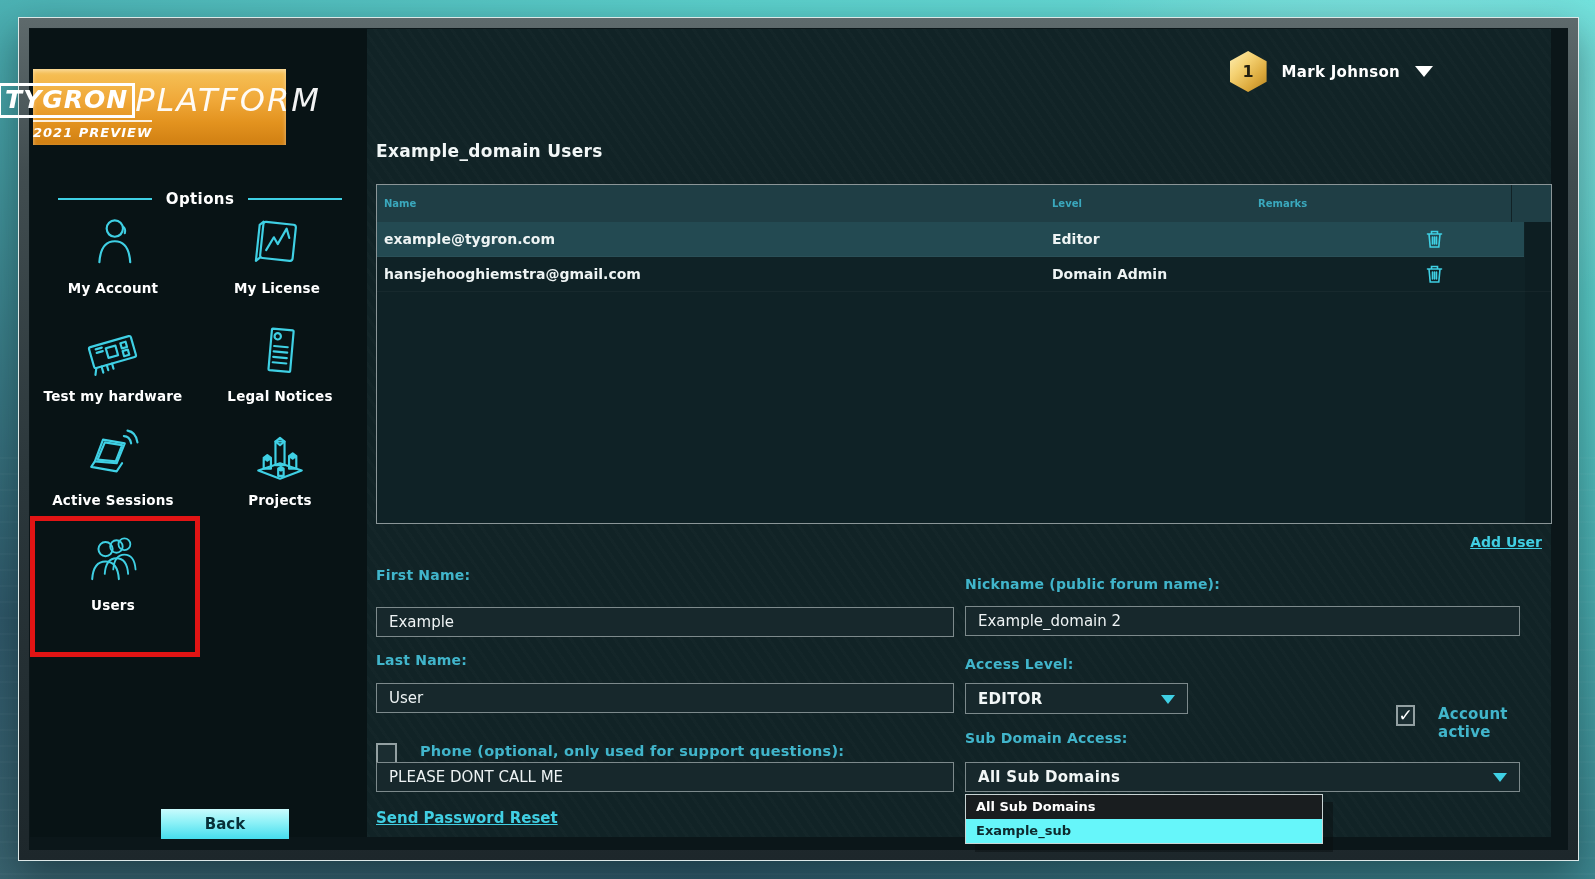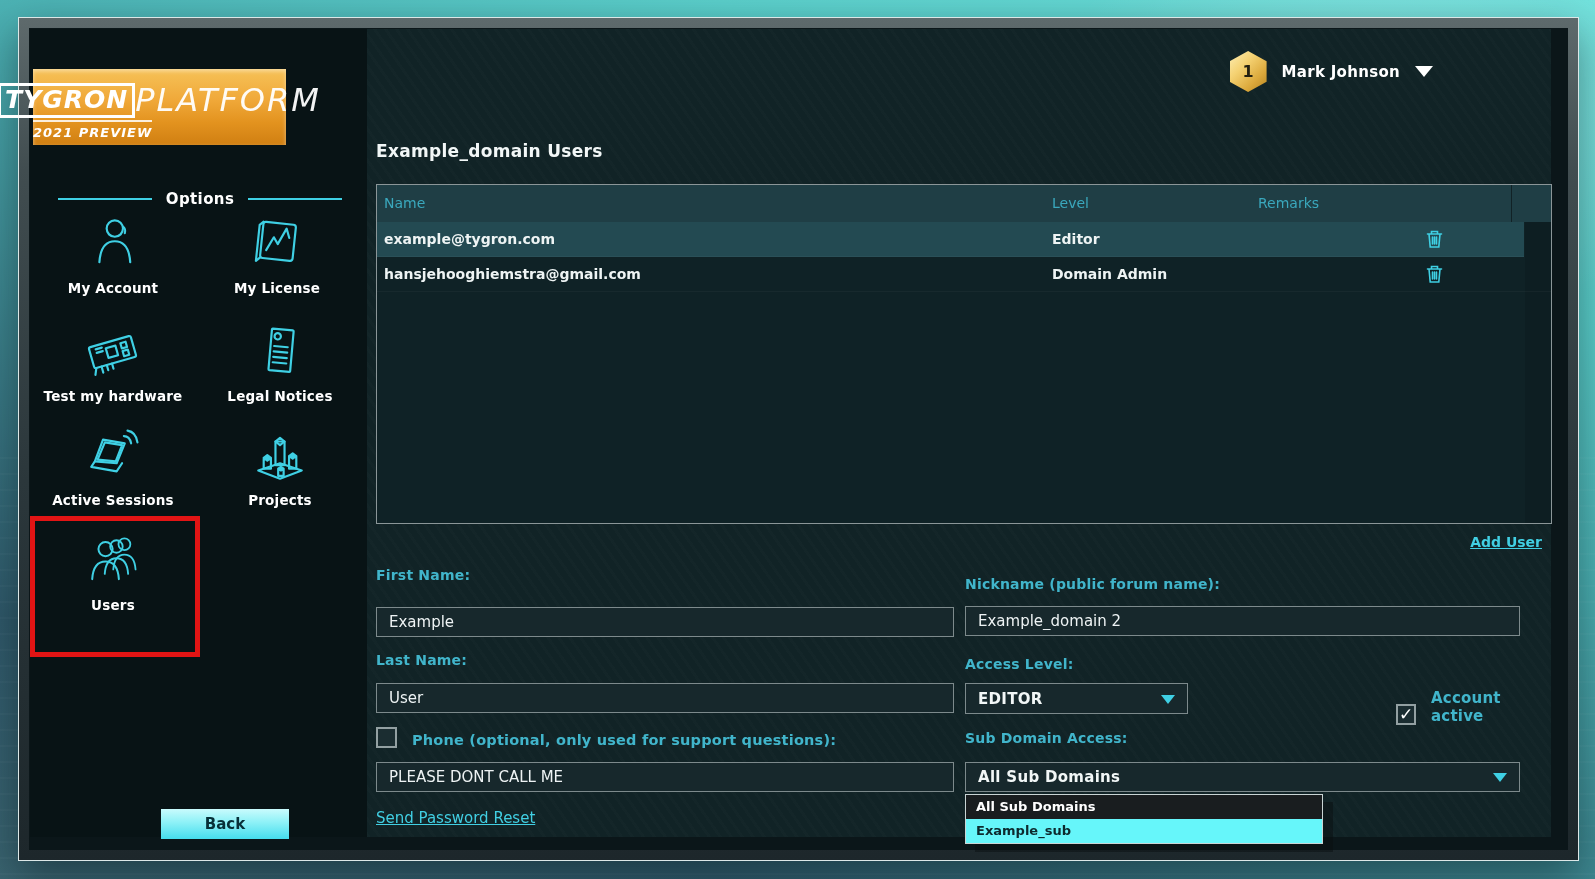--- a/index.html
+++ b/index.html
@@ -51,21 +51,21 @@
     background:linear-gradient(135deg,#fdeeb4 0%,#f5d273 35%,#dca93c 70%,#b5831f 100%);}
   .hexagon .num{color:#231f10;font-weight:bold;font-size:16px;}
   .user-name{color:#fff;font-weight:bold;font-size:15px;letter-spacing:.3px;}
   .caret-down-white{width:0;height:0;border-left:9px solid transparent;border-right:9px solid transparent;
     border-top:11px solid #fff;}
   .page-title{position:absolute;left:9px;top:112px;color:#f2f7f7;font-weight:bold;font-size:17px;letter-spacing:.3px;}
   
   .utable{position:absolute;left:9px;top:155px;width:1174px;height:338px;
     border:1px solid #8b9698;background:#0f2226;}
   .thead{position:relative;height:37px;background:#1f3e45;}
-  .thead .col{position:absolute;top:0;line-height:37px;color:#3aa8bd;font-weight:normal;font-size:14px;text-align:center;}
+  .thead .col{position:absolute;top:0;line-height:37px;color:#3aa8bd;font-weight:bold;font-size:10px;text-align:center;}
   .thead .vline{position:absolute;left:1134px;top:0;width:1px;height:37px;background:rgba(0,0,0,.45);}
   .scroll-strip{position:absolute;right:0;top:37px;bottom:0;width:26px;background:#0d1e22;}
   .trow{position:relative;height:34px;line-height:34px;color:#eef4f4;font-weight:bold;font-size:14px;
     border-bottom:1px solid rgba(255,255,255,.035);cursor:pointer;}
   .trow.selected{background:#234a52;width:1147px;}
   .trow .cell{position:absolute;top:0;}
   .trash{position:absolute;left:1048px;top:7px;width:19px;height:20px;stroke:#3fd0e4;fill:none;
     stroke-width:1.6;stroke-linecap:round;cursor:pointer;}
   .add-user{position:absolute;top:505px;right:9px;color:#41cfe3;font-weight:bold;font-size:14px;
     text-decoration:underline;cursor:pointer;}
@@ -74,23 +74,23 @@
   .tinput{position:absolute;height:30px;background:#17282c;border:1px solid #7d8a8c;
     color:#eef3f4;font-size:15px;font-family:inherit;padding:0 12px;box-sizing:border-box;}
   .tselect{position:absolute;height:31px;background:#17282c;border:1px solid #7d8a8c;
     display:flex;align-items:center;box-sizing:border-box;padding:0 12px;cursor:pointer;}
   .tselect .val{color:#f2f7f7;font-weight:bold;font-size:15px;letter-spacing:.3px;}
   .caret-down-cyan{position:absolute;right:12px;top:50%;margin-top:-4px;width:0;height:0;
     border-left:7px solid transparent;border-right:7px solid transparent;border-top:9px solid #3fd0e4;}
   .cbox{width:21px;height:21px;border:2px solid #93a0a2;background:#1b2d31;box-sizing:border-box;
     display:flex;align-items:center;justify-content:center;cursor:pointer;}
   .cbox.checked::after{content:"✓";color:#fff;font-weight:bold;font-size:17px;line-height:1;}
-  .cbrow{position:absolute;display:flex;align-items:flex-end;gap:15px;}
+  .cbrow{position:absolute;display:flex;align-items:flex-start;gap:23px;margin-top:16px;}
   .cbrow .cblabel{color:#41b5cb;font-weight:bold;font-size:14.5px;letter-spacing:.2px;}
-  .link{position:absolute;color:#41cfe3;font-weight:normal;font-size:15px;text-decoration:underline;cursor:pointer;}
+  .link{position:absolute;color:#41cfe3;font-weight:bold;font-size:15px;text-decoration:underline;cursor:pointer;}
   .dd-list{position:absolute;left:598px;top:765px;width:356px;border:1px solid #c9d4d4;z-index:5;
     box-shadow:10px 8px 0 rgba(8,14,16,.45);}
   .dd-opt{height:24px;line-height:24px;padding-left:10px;font-weight:bold;font-size:13px;cursor:pointer;}
   .dd-opt.plain{background:#191d1f;color:#fff;}
   .dd-opt.hl{background:#66f6fa;color:#0d2a2e;}
 </style>
 </head>
 <body>
 
 <div class="stage">

